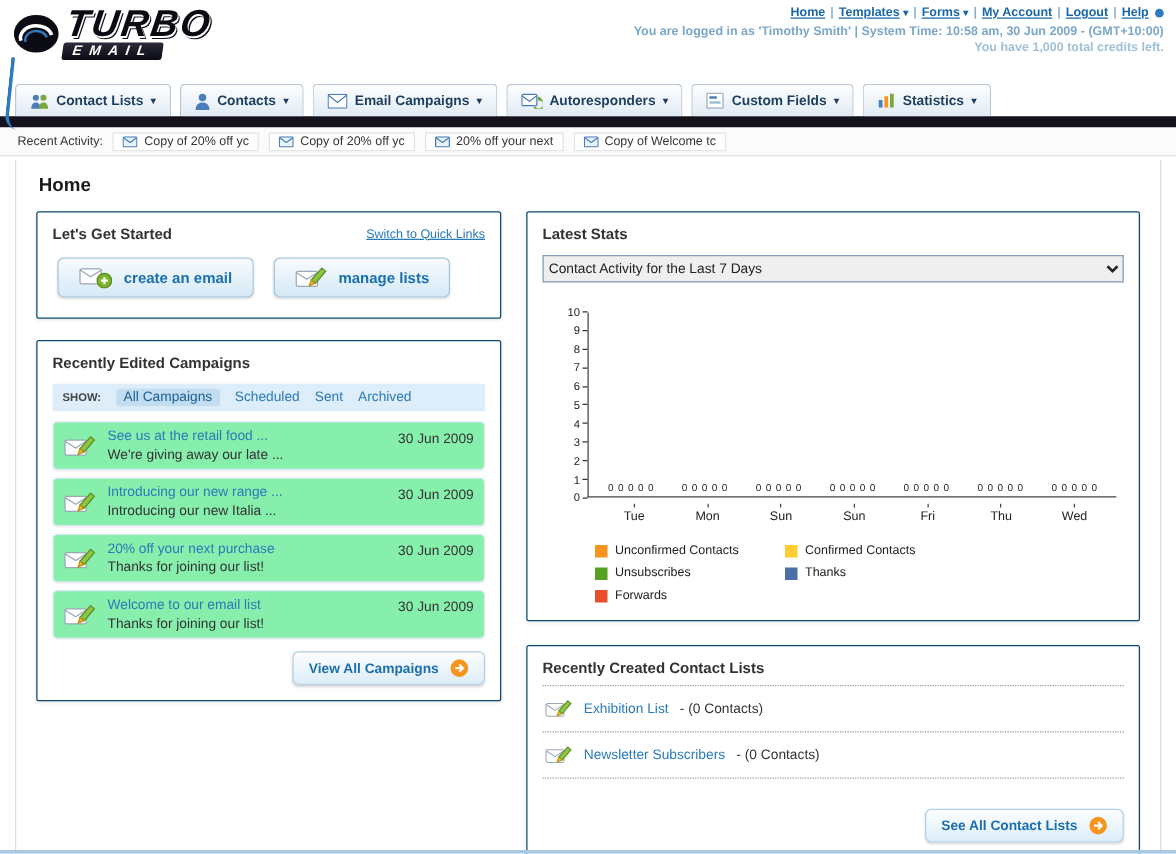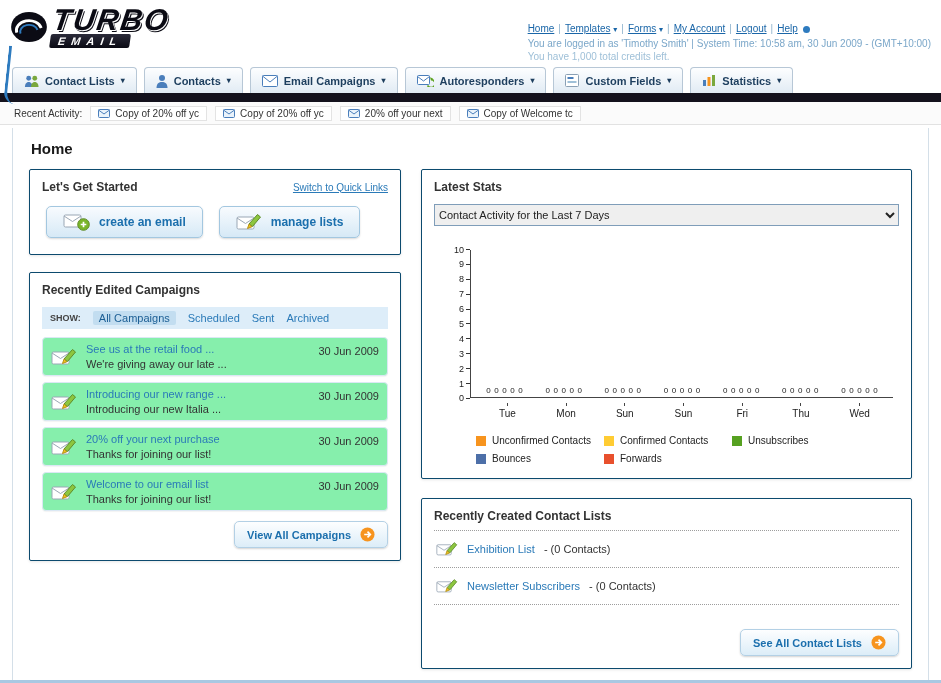--- a/index.html
+++ b/index.html
@@ -22,21 +22,21 @@
   .logo-sub {
     font-size:11px; font-weight:bold; font-style:italic; letter-spacing:6px;
     color:#fff; background:linear-gradient(#2b2b3a,#0b0b14);
     padding:1px 8px; margin-top:1px; align-self:flex-start; border-radius:2px;
   }
   .swoosh {
     position:absolute; left:6px; top:46px; width:12px; height:58px;
     border-left:3px solid #2e7bbf; border-bottom-left-radius:24px;
     transform:rotate(6deg);
   }
-  .top-right { position:absolute; top:23px; right:10px; text-align:left; }
+  .top-right { position:absolute; top:5px; right:10px; text-align:right;font-weight:bold; }
   .top-links { font-size:10px; }
   .top-links a { color:#1a66a8; text-decoration:underline; cursor:pointer; }
   .top-links .sep { color:#8fb3cd; margin:0 4px; }
   .top-links .chev { font-size:8px; color:#1a66a8; }
   .help-bullet { display:inline-block; width:7px; height:7px; border-radius:50%; background:#2e7bbf; margin-left:5px; vertical-align:middle; }
   .login-info { font-size:10px; color:#7ba7c9; margin-top:4px; }
   .credits-info { font-size:10px; color:#9fc0d8; margin-top:2px; }
 
   
   .main-nav { display:flex; gap:7px; align-items:flex-end; padding:0 0 0 12px; height:29px; background:#fff; }
@@ -116,21 +116,21 @@
   .ydash { width:4px; height:1px; background:#333; }
   .plot { flex:1; height:148px; border-left:1px solid #444; border-bottom:1px solid #444; display:flex; align-items:flex-end; padding:0 4px; }
   .cgroup { flex:1; height:100%; display:flex; align-items:flex-end; justify-content:center; gap:3px; }
   .scol { height:100%; display:flex; flex-direction:column; justify-content:flex-end; align-items:center; }
   .slabel { font-size:8px; color:#222; line-height:1; margin-bottom:2px; }
   .sbar { width:5px; }
   .x-labels { display:flex; margin-left:36px; padding:0 10px 0 8px; }
   .xlab { flex:1; text-align:center; font-size:10px; color:#222; }
   .xlab::before { content:""; display:block; width:1px; height:3px; background:#444; margin:0 auto 2px auto; }
   .legend { display:flex; flex-wrap:wrap; margin:16px 0 2px 42px; row-gap:7px; }
-  .legend-item { display:flex; align-items:center; gap:6px; width:128px; font-size:10px; color:#222; }
+  .legend-item { display:flex; align-items:center; gap:6px; width:152px; font-size:10px; color:#222; }
   .legend-swatch { width:10px; height:10px; display:inline-block; }
 
   
   .panel-head.dotted { border-bottom:1px dotted #9d9d9d; padding-bottom:7px; margin-bottom:0; }
   .cl-item { display:flex; align-items:center; gap:9px; padding:9px 2px; border-bottom:1px dotted #9d9d9d; font-size:11px; cursor:pointer; }
   .cl-link { color:#2a7ab8; }
   .cl-suffix { color:#333; }
   .cl-btn-row { display:flex; justify-content:flex-end; margin-top:24px; }
 
   .bottom-line { position:absolute; bottom:0; left:0; width:100%; height:3px; background:#a9c8e2; }
@@ -635,21 +635,21 @@
               <div class="legend-item">
                 <span class="legend-swatch" style="background: rgb(255, 204, 51);"></span>
                 <span>Confirmed Contacts</span>
               </div>
               <div class="legend-item">
                 <span class="legend-swatch" style="background: rgb(86, 161, 33);"></span>
                 <span>Unsubscribes</span>
               </div>
               <div class="legend-item">
                 <span class="legend-swatch" style="background: rgb(77, 111, 168);"></span>
-                <span>Bounces</span>
+                <span>Thanks</span>
               </div>
               <div class="legend-item">
                 <span class="legend-swatch" style="background: rgb(232, 80, 45);"></span>
                 <span>Forwards</span>
               </div>
             </div>
         </section>
 
         <section class="panel">
           <div class="panel-head dotted">

